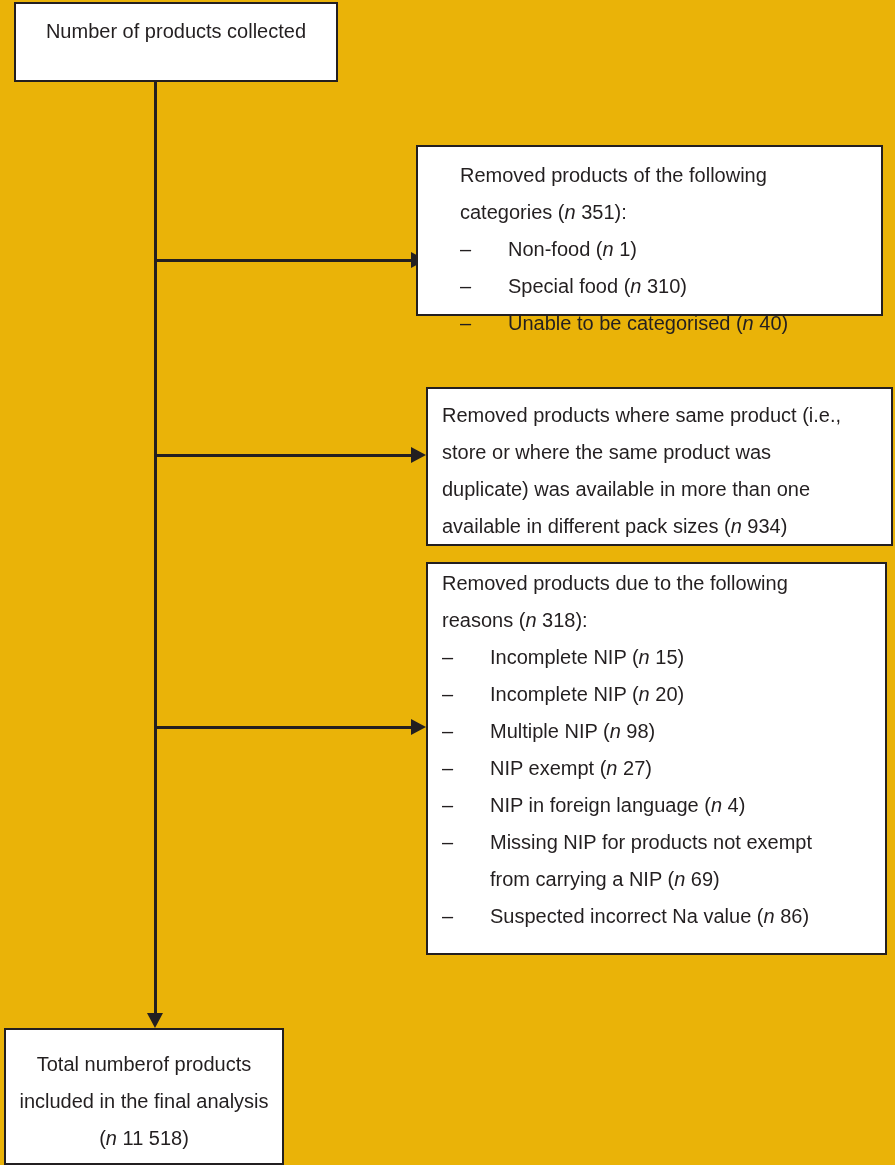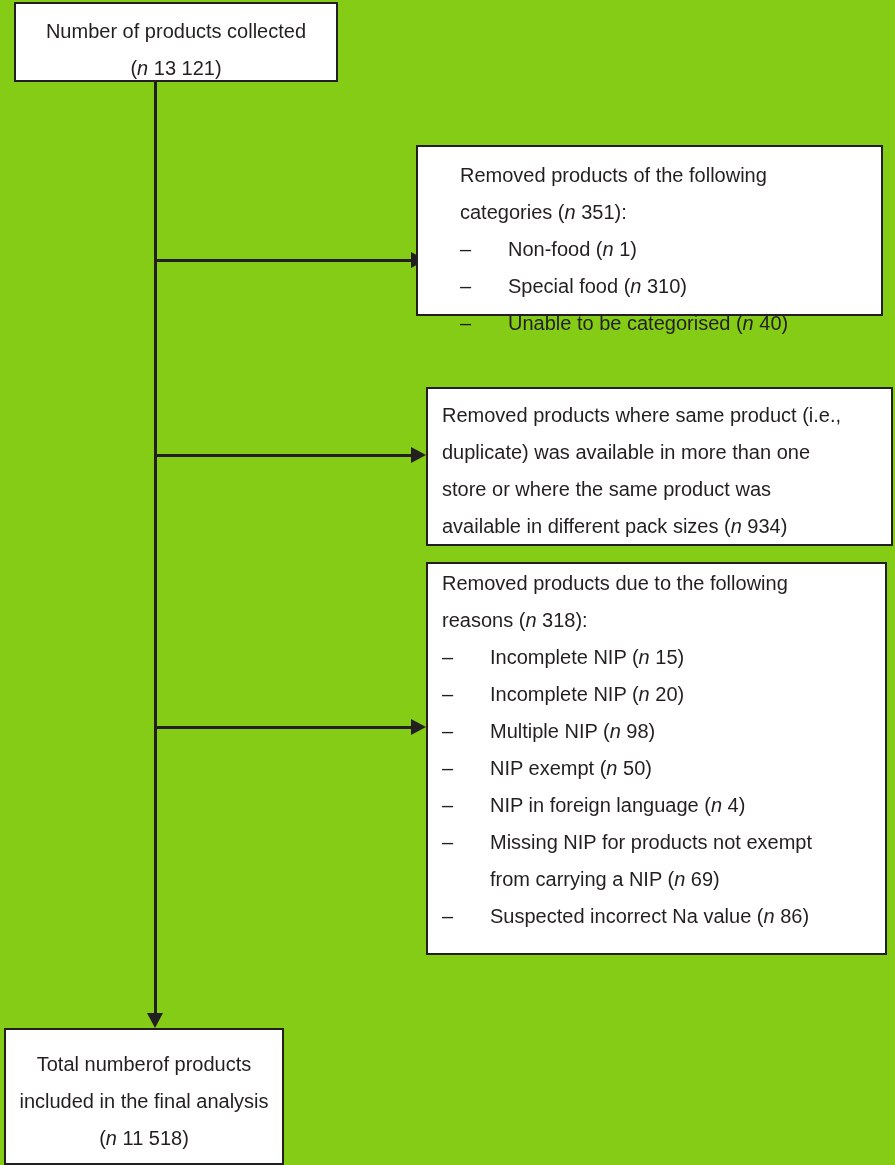--- a/index.html
+++ b/index.html
@@ -4,21 +4,21 @@
 <style>
   html, body {
     margin: 0;
     padding: 0;
     background: #ffffff;
   }
   #page {
     position: relative;
     width: 895px;
     height: 1165px;
-    background: #84cc16;
+    background: #eab308;
     font-family: "Liberation Sans", sans-serif;
     color: #1a1a1a;
     overflow: hidden;
   }
 
   .box {
     position: absolute;
     box-sizing: border-box;
     border: 2px solid #231f20;
     background: #ffffff;
@@ -81,21 +81,20 @@
   }
 </style>
 </head>
 <body>
 
 <div id="page">
 
   <div class="box" style="left:14px; top:2px; width:324px; height:80px;">
     <div class="box-text centered" style="padding-top:9px;">
       <div>Number of products collected</div>
-      <div><span>(</span><i class="nvar">n</i><span> 13 121)</span></div>
     </div>
   </div>
 
   <div class="vline" style="left:154px; top:82px; width:3px; height:940px;"></div>
 
   <div class="hline" style="left:154px; top:259px; width:258px; height:3px;"></div>
   <div class="arrow-right" style="left:411px; top:252px;"></div>
 
   <div class="box" style="left:416px; top:145px; width:467px; height:171px;padding-left:28px;">
     <div class="box-text" style="padding:10px 0 0 14px;">
@@ -113,22 +112,22 @@
       </div>
     </div>
   </div>
 
   <div class="hline" style="left:154px; top:454px; width:258px; height:3px;"></div>
   <div class="arrow-right" style="left:411px; top:447px;"></div>
 
   <div class="box" style="left:426px; top:387px; width:467px; height:159px;">
     <div class="box-text" style="padding:8px 0 0 14px;">
       <div>Removed products where same product (i.e.,</div>
+      <div>store or where the same product was</div>
       <div>duplicate) was available in more than one</div>
-      <div>store or where the same product was</div>
       <div><span>available in different pack sizes (</span><i class="nvar">n</i><span> 934)</span></div>
     </div>
   </div>
 
   <div class="hline" style="left:154px; top:726px; width:258px; height:3px;"></div>
   <div class="arrow-right" style="left:411px; top:719px;"></div>
 
   <div class="box" style="left:426px; top:562px; width:461px; height:393px;">
     <div class="box-text" style="padding:1px 0 0 14px;">
       <div>Removed products due to the following</div>
@@ -137,21 +136,21 @@
       <div class="listline">
         <span class="dash">–</span><span>Incomplete NIP (</span><i class="nvar">n</i><span> 15)</span>
       </div>
       <div class="listline">
         <span class="dash">–</span><span>Incomplete NIP (</span><i class="nvar">n</i><span> 20)</span>
       </div>
       <div class="listline">
         <span class="dash">–</span><span>Multiple NIP (</span><i class="nvar">n</i><span> 98)</span>
       </div>
       <div class="listline">
-        <span class="dash">–</span><span>NIP exempt (</span><i class="nvar">n</i><span> 50)</span>
+        <span class="dash">–</span><span>NIP exempt (</span><i class="nvar">n</i><span> 27)</span>
       </div>
       <div class="listline">
         <span class="dash">–</span><span>NIP in foreign language (</span><i class="nvar">n</i><span> 4)</span>
       </div>
       <div class="listline">
         <span class="dash">–</span><span>Missing NIP for products not exempt</span>
       </div>
       <div class="wrapline">
         <span>from carrying a NIP (</span><i class="nvar">n</i><span> 69)</span>
       </div>

